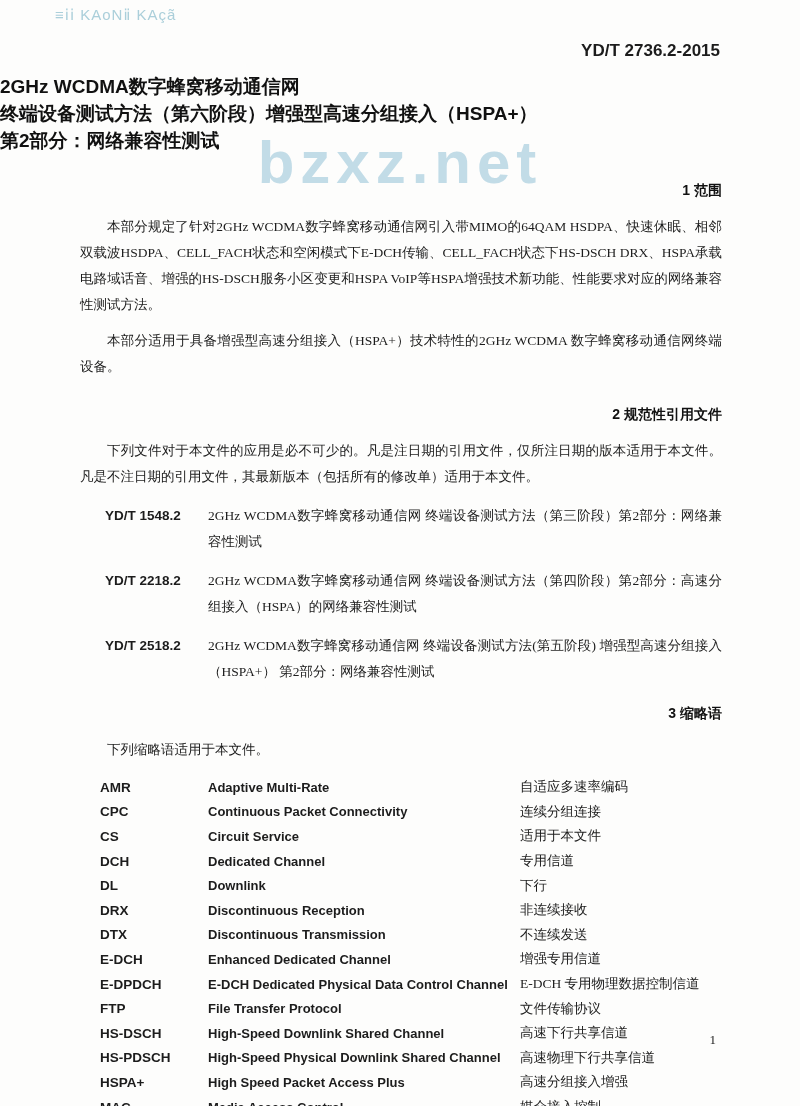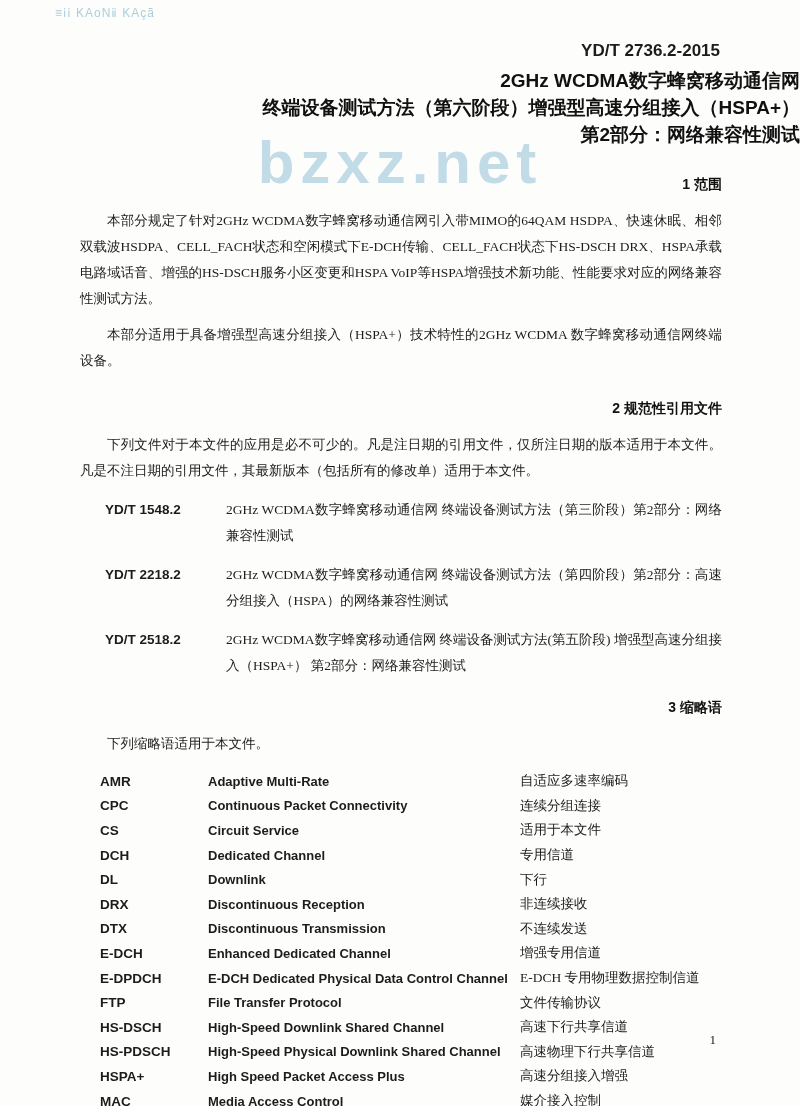--- a/index.html
+++ b/index.html
@@ -15,21 +15,21 @@
   .page {
     position: relative;
     width: 100%;
     height: 100%;
     z-index: 1;
   }
   .corner-mark {
     position: absolute;
     top: 6px;
     left: 55px;
-    font-size: 12px;
+    font-size: 15px;
     color: #abcfda;
     letter-spacing: 1px;
     font-family: "Liberation Sans", sans-serif;
     z-index: 2;
   }
   .watermark {
     position: absolute;
     top: 128px;
     left: 0;
     width: 100%;
@@ -46,22 +46,22 @@
     padding-top: 41px;
     margin-right: 80px;
     text-align: right;
     font-weight: 700;
     font-size: 17px;
     font-family: "Liberation Sans", sans-serif;
     position: relative;
     z-index: 1;
   }
   .title-block {
-    margin-top: 6px;
-    text-align: right;
+    margin-top: 12px;
+    text-align: left;
     font-weight: 700;
     font-size: 19px;
     line-height: 27px;
     position: relative;
     z-index: 1;
     font-family: "Liberation Sans", sans-serif;
     color: #111;
   }
   .content {
     margin: 0 78px 0 80px;
@@ -86,21 +86,20 @@
   }
   .para-tight { margin-top: 10px; }
   .s2-heading { margin-top: 26px; }
   .s3-heading { margin-top: 20px; }
   .ref-list { margin-top: 4px; }
   .ref-row {
     display: flex;
     line-height: 26px;
     padding-left: 25px;
     margin-top: 13px;
-    gap: 18px;
   }
   .ref-id {
     width: 103px;
     flex: 0 0 103px;
     font-weight: 700;
     font-family: "Liberation Sans", sans-serif;
   }
   .ref-text {
     flex: 1;
     text-align: justify;

